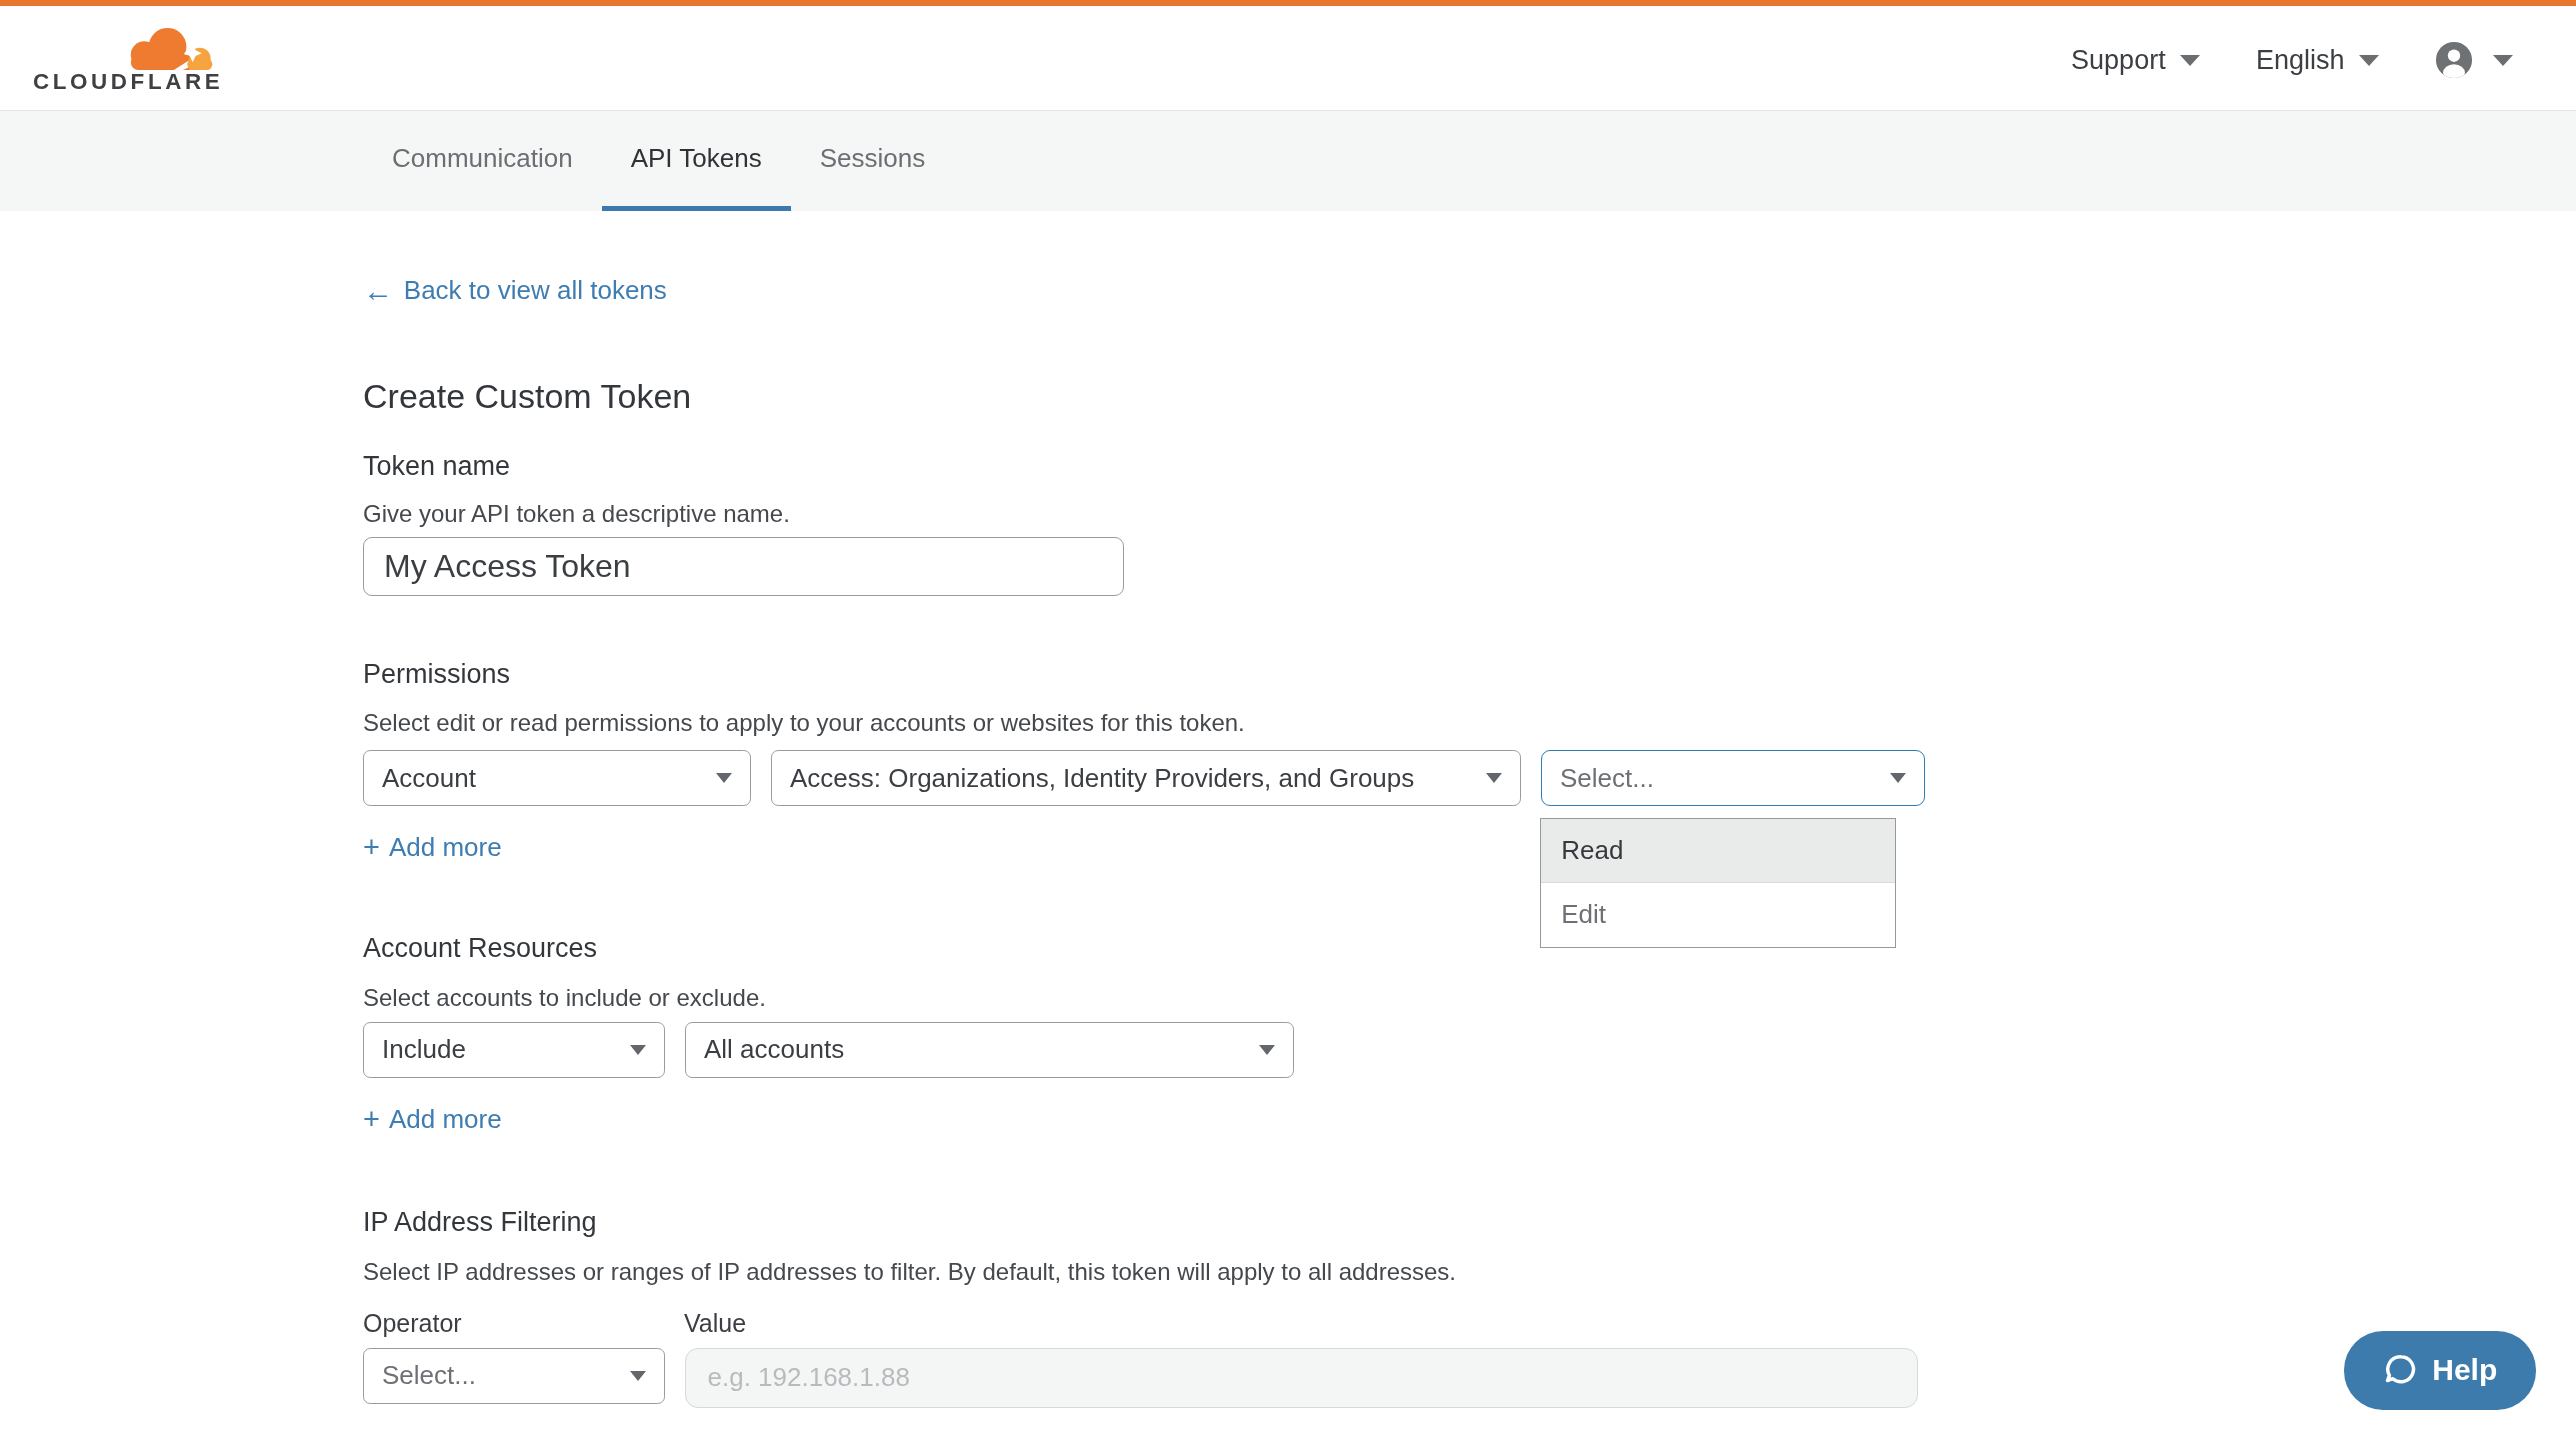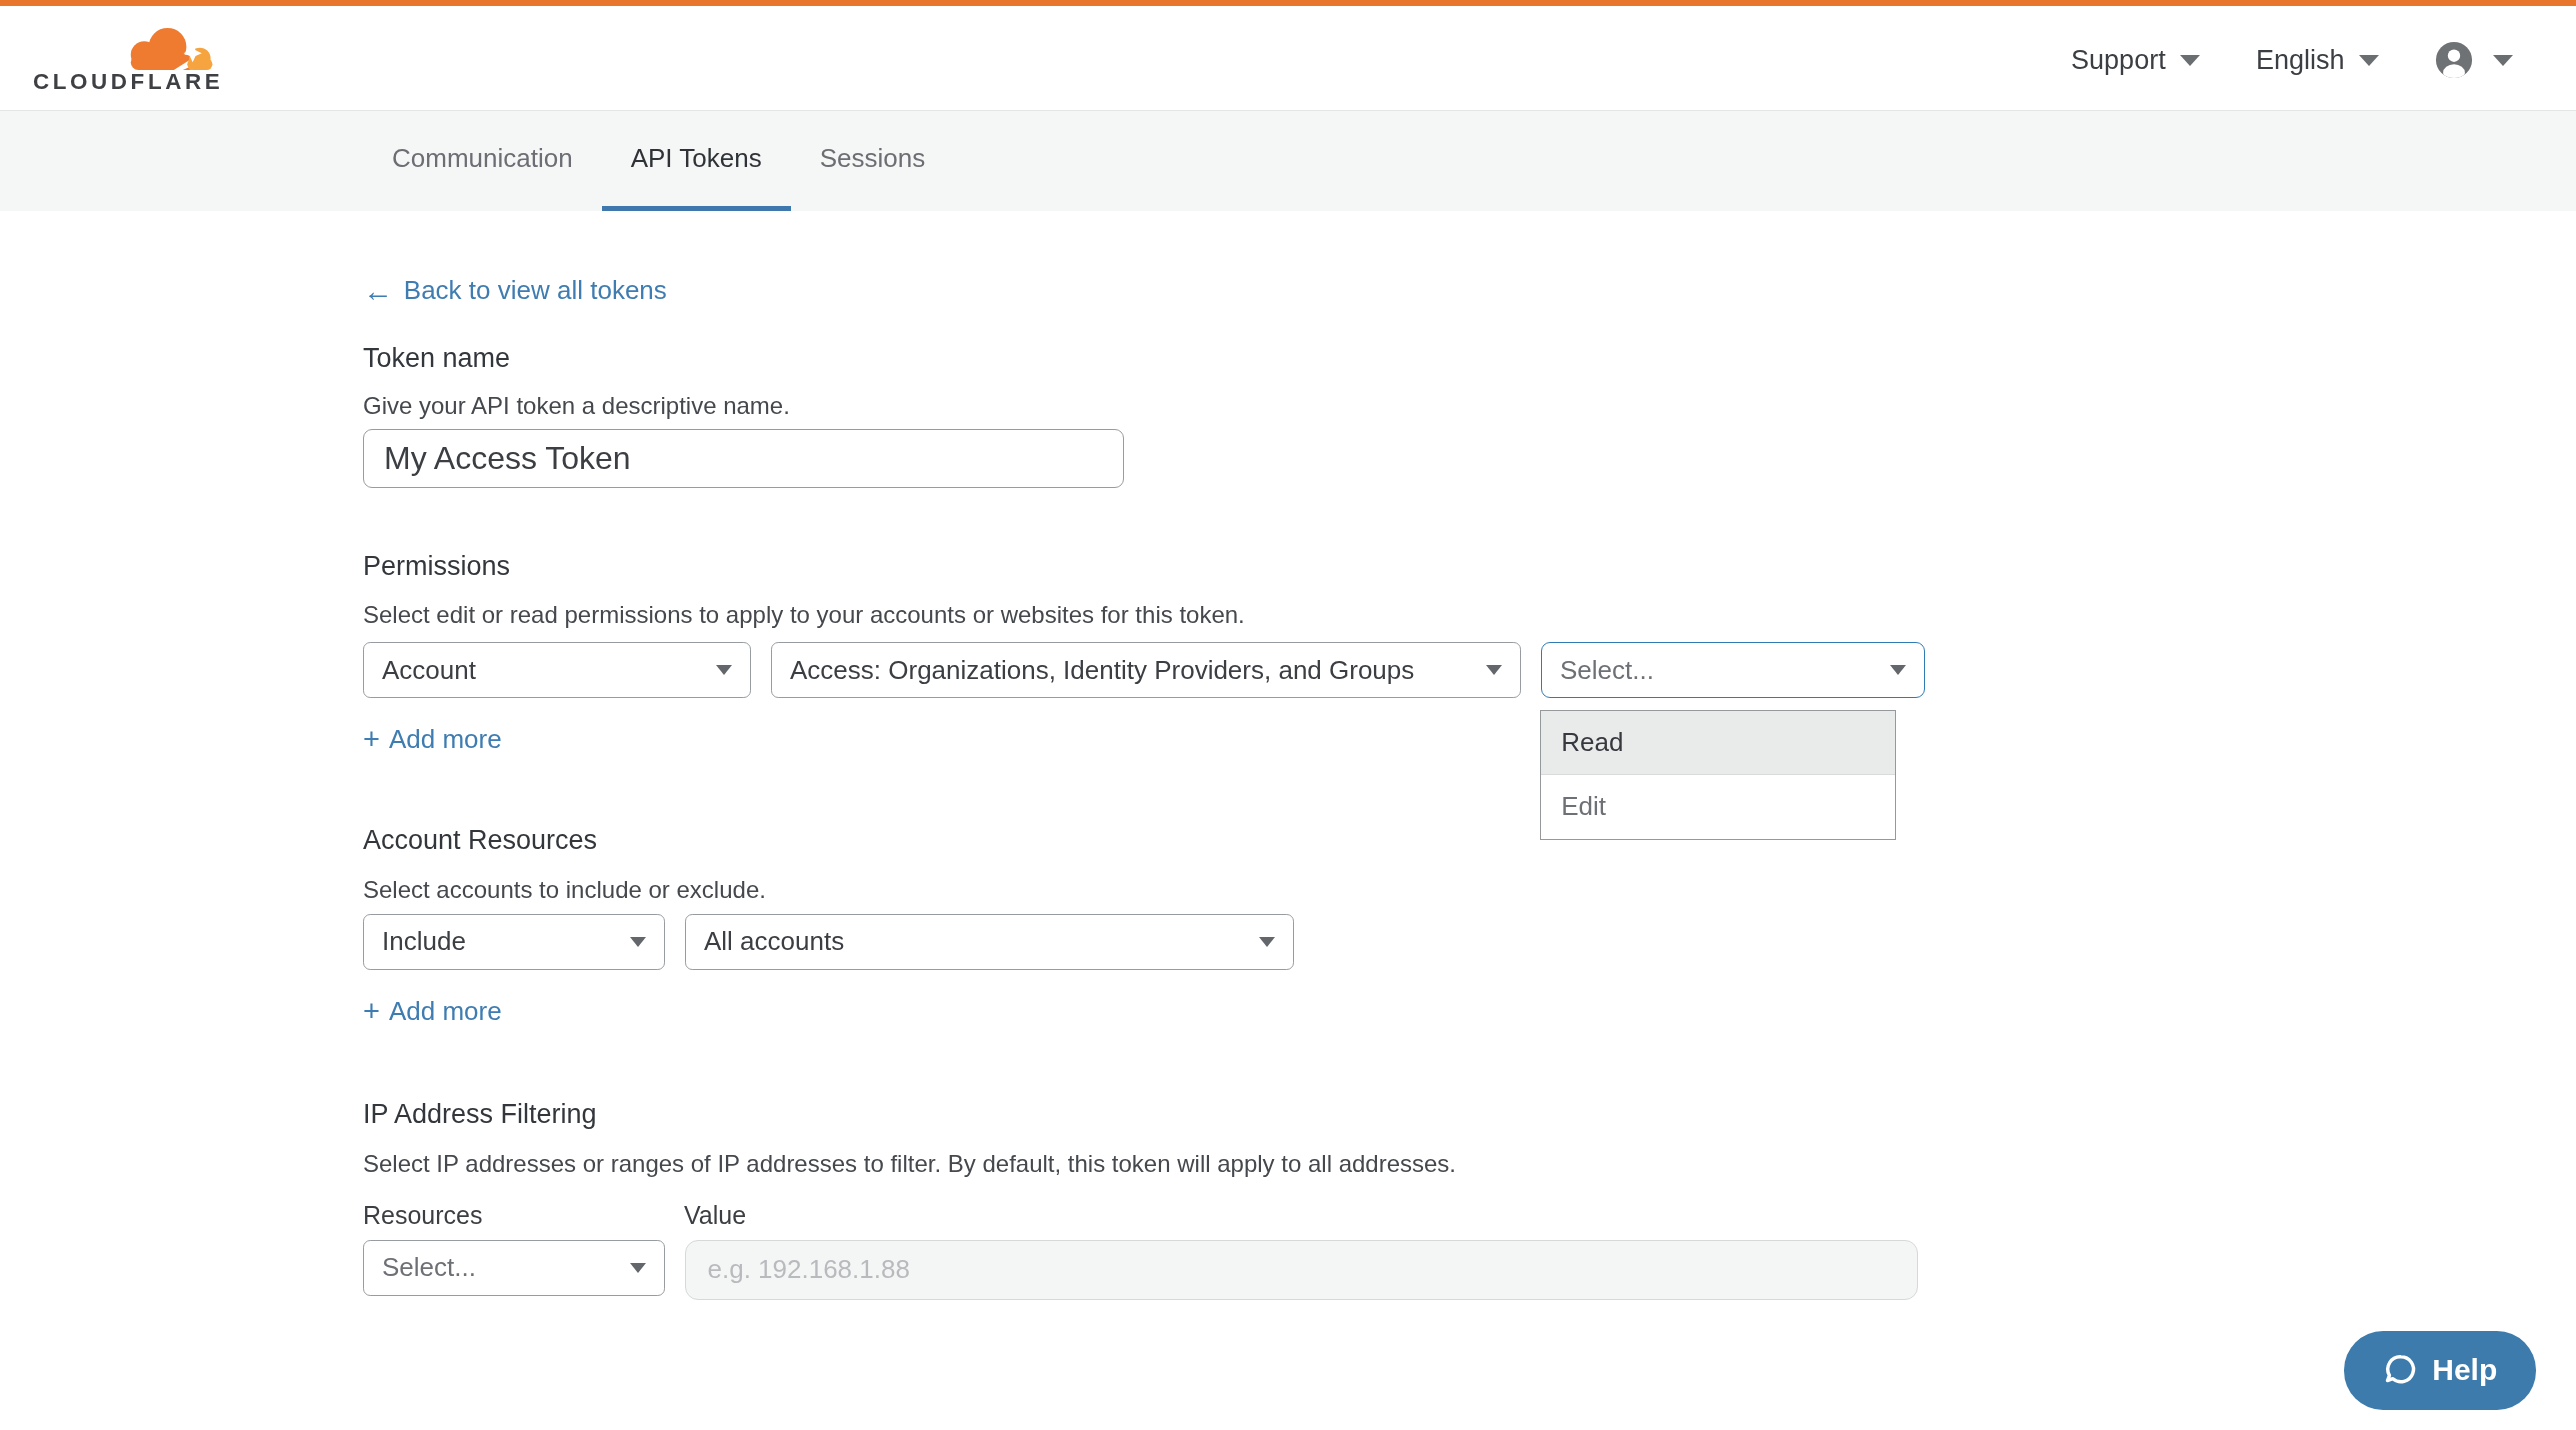--- a/index.html
+++ b/index.html
@@ -239,20 +239,21 @@
   <div class="tab">Sessions</div>
 </div>
 
 <div class="content">
 
   <div class="back-link">
     <span class="back-arrow">←</span>
     <span>Back to view all tokens</span>
   </div>
 
+  <h1>Create Custom Token</h1>
 
   <div class="section-heading mt-tokenname">Token name</div>
   <div class="section-desc mt-desc1">Give your API token a descriptive name.</div>
   <input class="text-input" type="text" value="My Access Token" style="">
 
   <div class="section-heading mt-permissions">Permissions</div>
   <div class="section-desc mt-desc2">Select edit or read permissions to apply to your accounts or websites for this token.</div>
   <div class="row controls1">
     <div class="dropdown w-scope">
       <span>Account</span>
@@ -289,21 +290,21 @@
     </div>
   </div>
   <div class="add-more">
     <span class="plus-glyph">+</span>
     <span>Add more</span>
   </div>
 
   <div class="section-heading mt-ip">IP Address Filtering</div>
   <div class="section-desc mt-desc4">Select IP addresses or ranges of IP addresses to filter. By default, this token will apply to all addresses.</div>
   <div class="labels-row">
-    <div class="field-label label-operator">Resources</div>
+    <div class="field-label label-operator">Operator</div>
     <div class="field-label">Value</div>
   </div>
   <div class="row controls3">
     <div class="dropdown w-operator">
       <span class="placeholder">Select...</span>
       <span class="caret sm"></span>
     </div>
     <input class="value-input" type="text" placeholder="e.g. 192.168.1.88" style="">
   </div>
 

